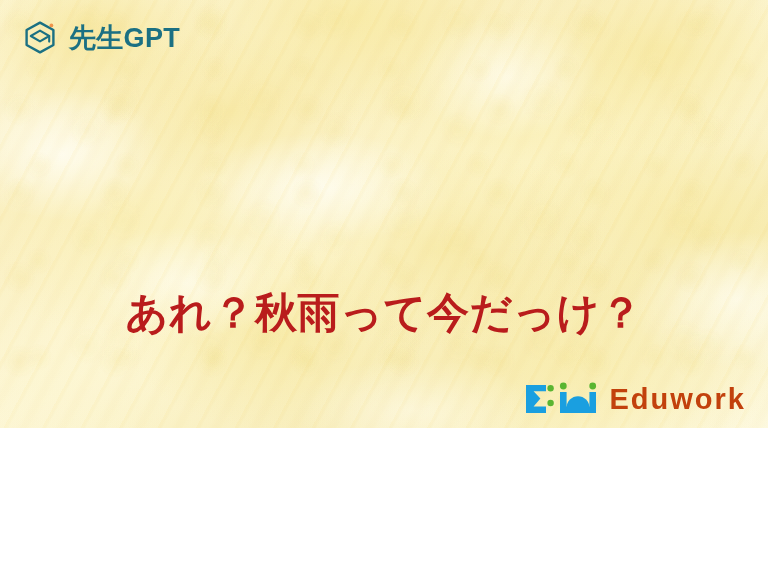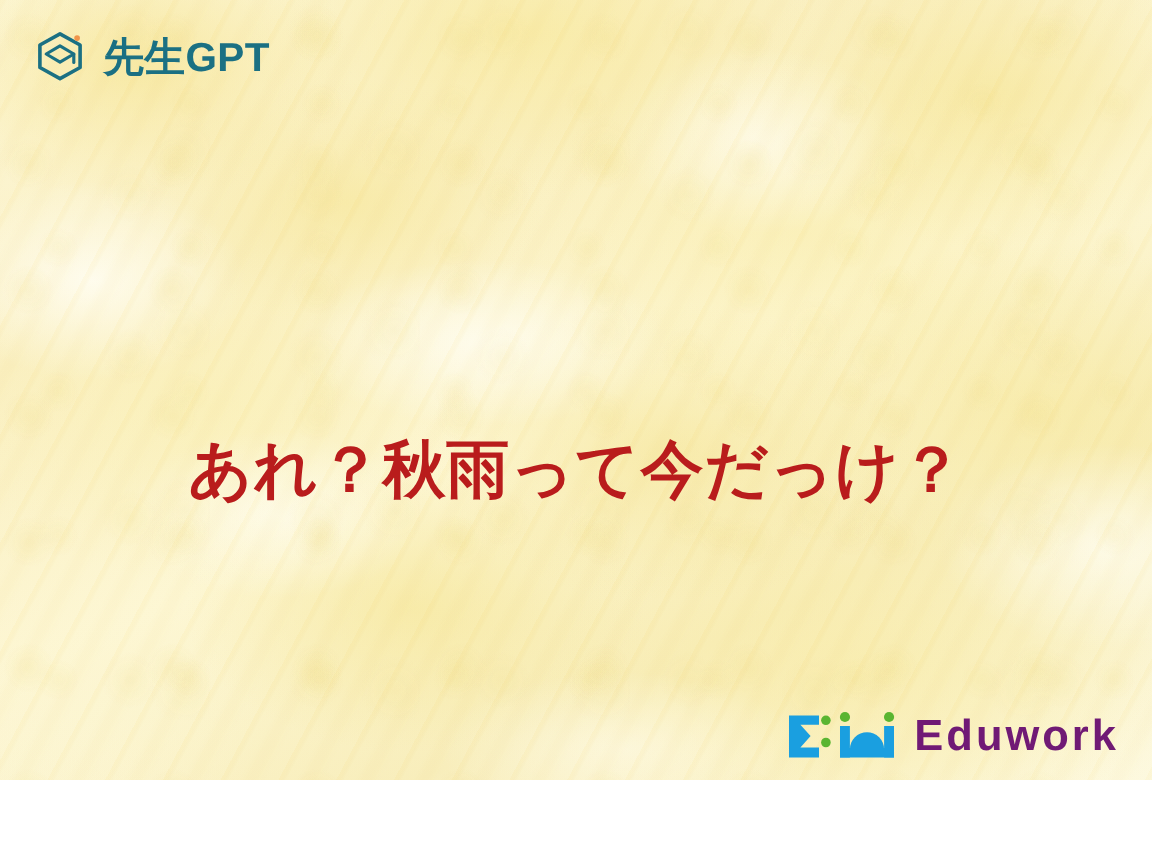--- a/index.html
+++ b/index.html
@@ -7,21 +7,21 @@
     padding: 0;
     background: #ffffff;
   }
   body {
     font-family: "Liberation Sans", "DejaVu Sans", sans-serif;
   }
 
   #slide {
     position: relative;
     width: 768px;
-    height: 520px;
+    height: 428px;
     overflow: hidden;
     background-color: #fbf4cf;
   }
 
   
   .bg-layer {
     position: absolute;
     inset: 0;
     pointer-events: none;
   }
@@ -148,21 +148,21 @@
   }
   #eduwork-logo .ew-mark {
     display: block;
     width: 74px;
     height: 34px;
     flex: 0 0 auto;
   }
   #eduwork-logo .ew-text {
     font-size: 29px;
     font-weight: 700;
-    color: #701a75;
+    color: #c2410c;
     letter-spacing: 2.0px;
     line-height: 1;
     white-space: nowrap;
   }
 </style>
 </head>
 <body>
 
 <div id="slide">
 

